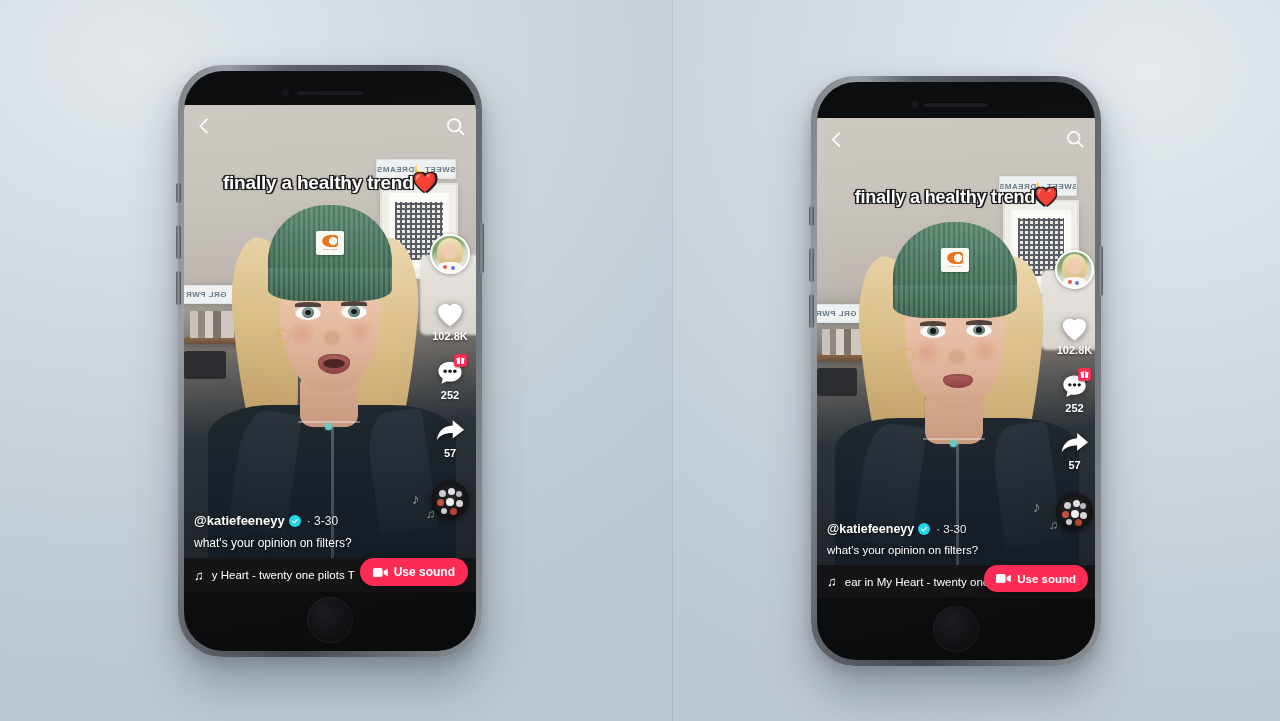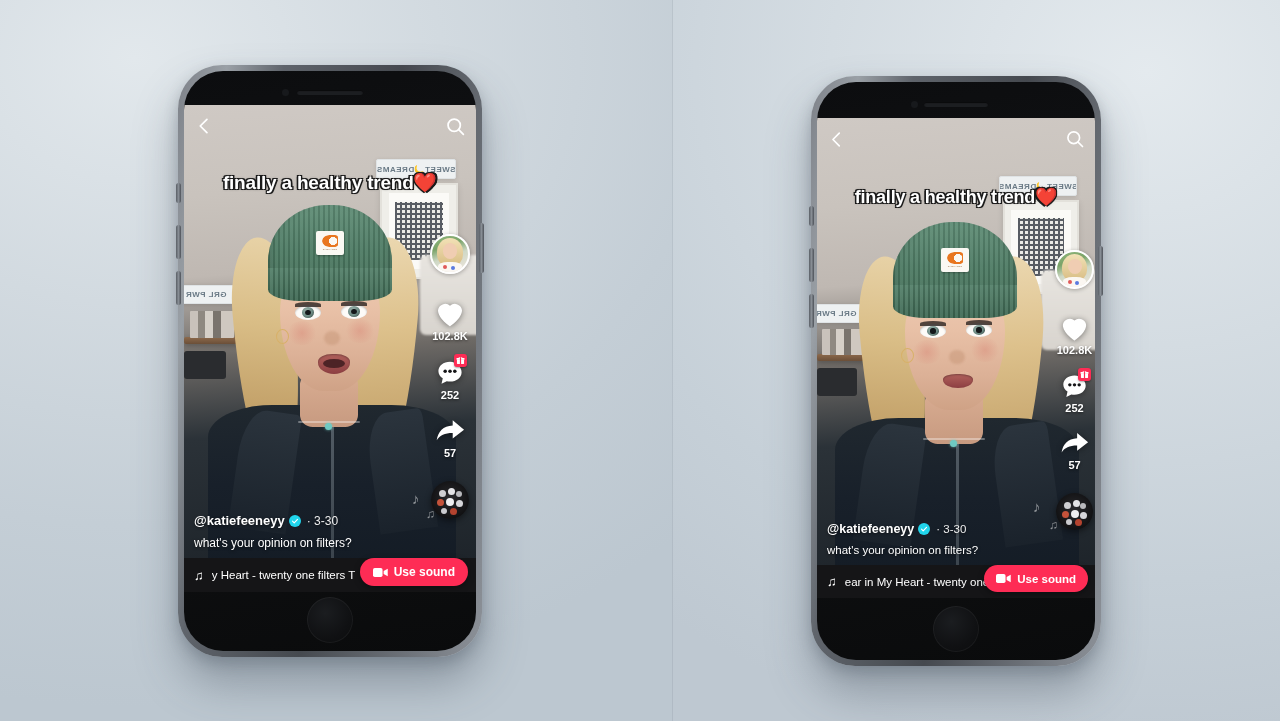--- a/index.html
+++ b/index.html
@@ -388,21 +388,21 @@
                       <polyline points="4.5 12.6 9.6 17.6 19.5 7"></polyline>
                     </svg>
                 </span>
                 <span class="date" style="font-size:12px;margin-left:6px;">· 3-30</span>
               </div>
               <div class="desc" style="font-size:12px;margin-top:8px;">what's your opinion on filters?</div>
             </div>
 
             <div class="musicbar" style="height:34px;padding:0 10px;">
               <span class="note" style="font-size:13px;margin-right:8px;">♫</span>
-              <span class="ticker" style="font-size:11.5px;">y Heart - twenty one filters     T</span>
+              <span class="ticker" style="font-size:11.5px;">y Heart - twenty one pilots     T</span>
             </div>
             <div class="usesound" style="right:8px;bottom:6px;height:28px;padding:0 13px;font-size:12px;">
               <span class="cam" style="margin-right:6px;">
                 <svg width="15" height="11" viewBox="0 0 22 15" fill="#fff">
                     <rect x="0" y="0.8" width="14" height="13.4" rx="2.6"></rect>
                     <path d="M15.6 5.2 21.6 1.9v11.2l-6-3.3z"></path>
                   </svg>
               </span>
               <span>Use sound</span>
             </div>

